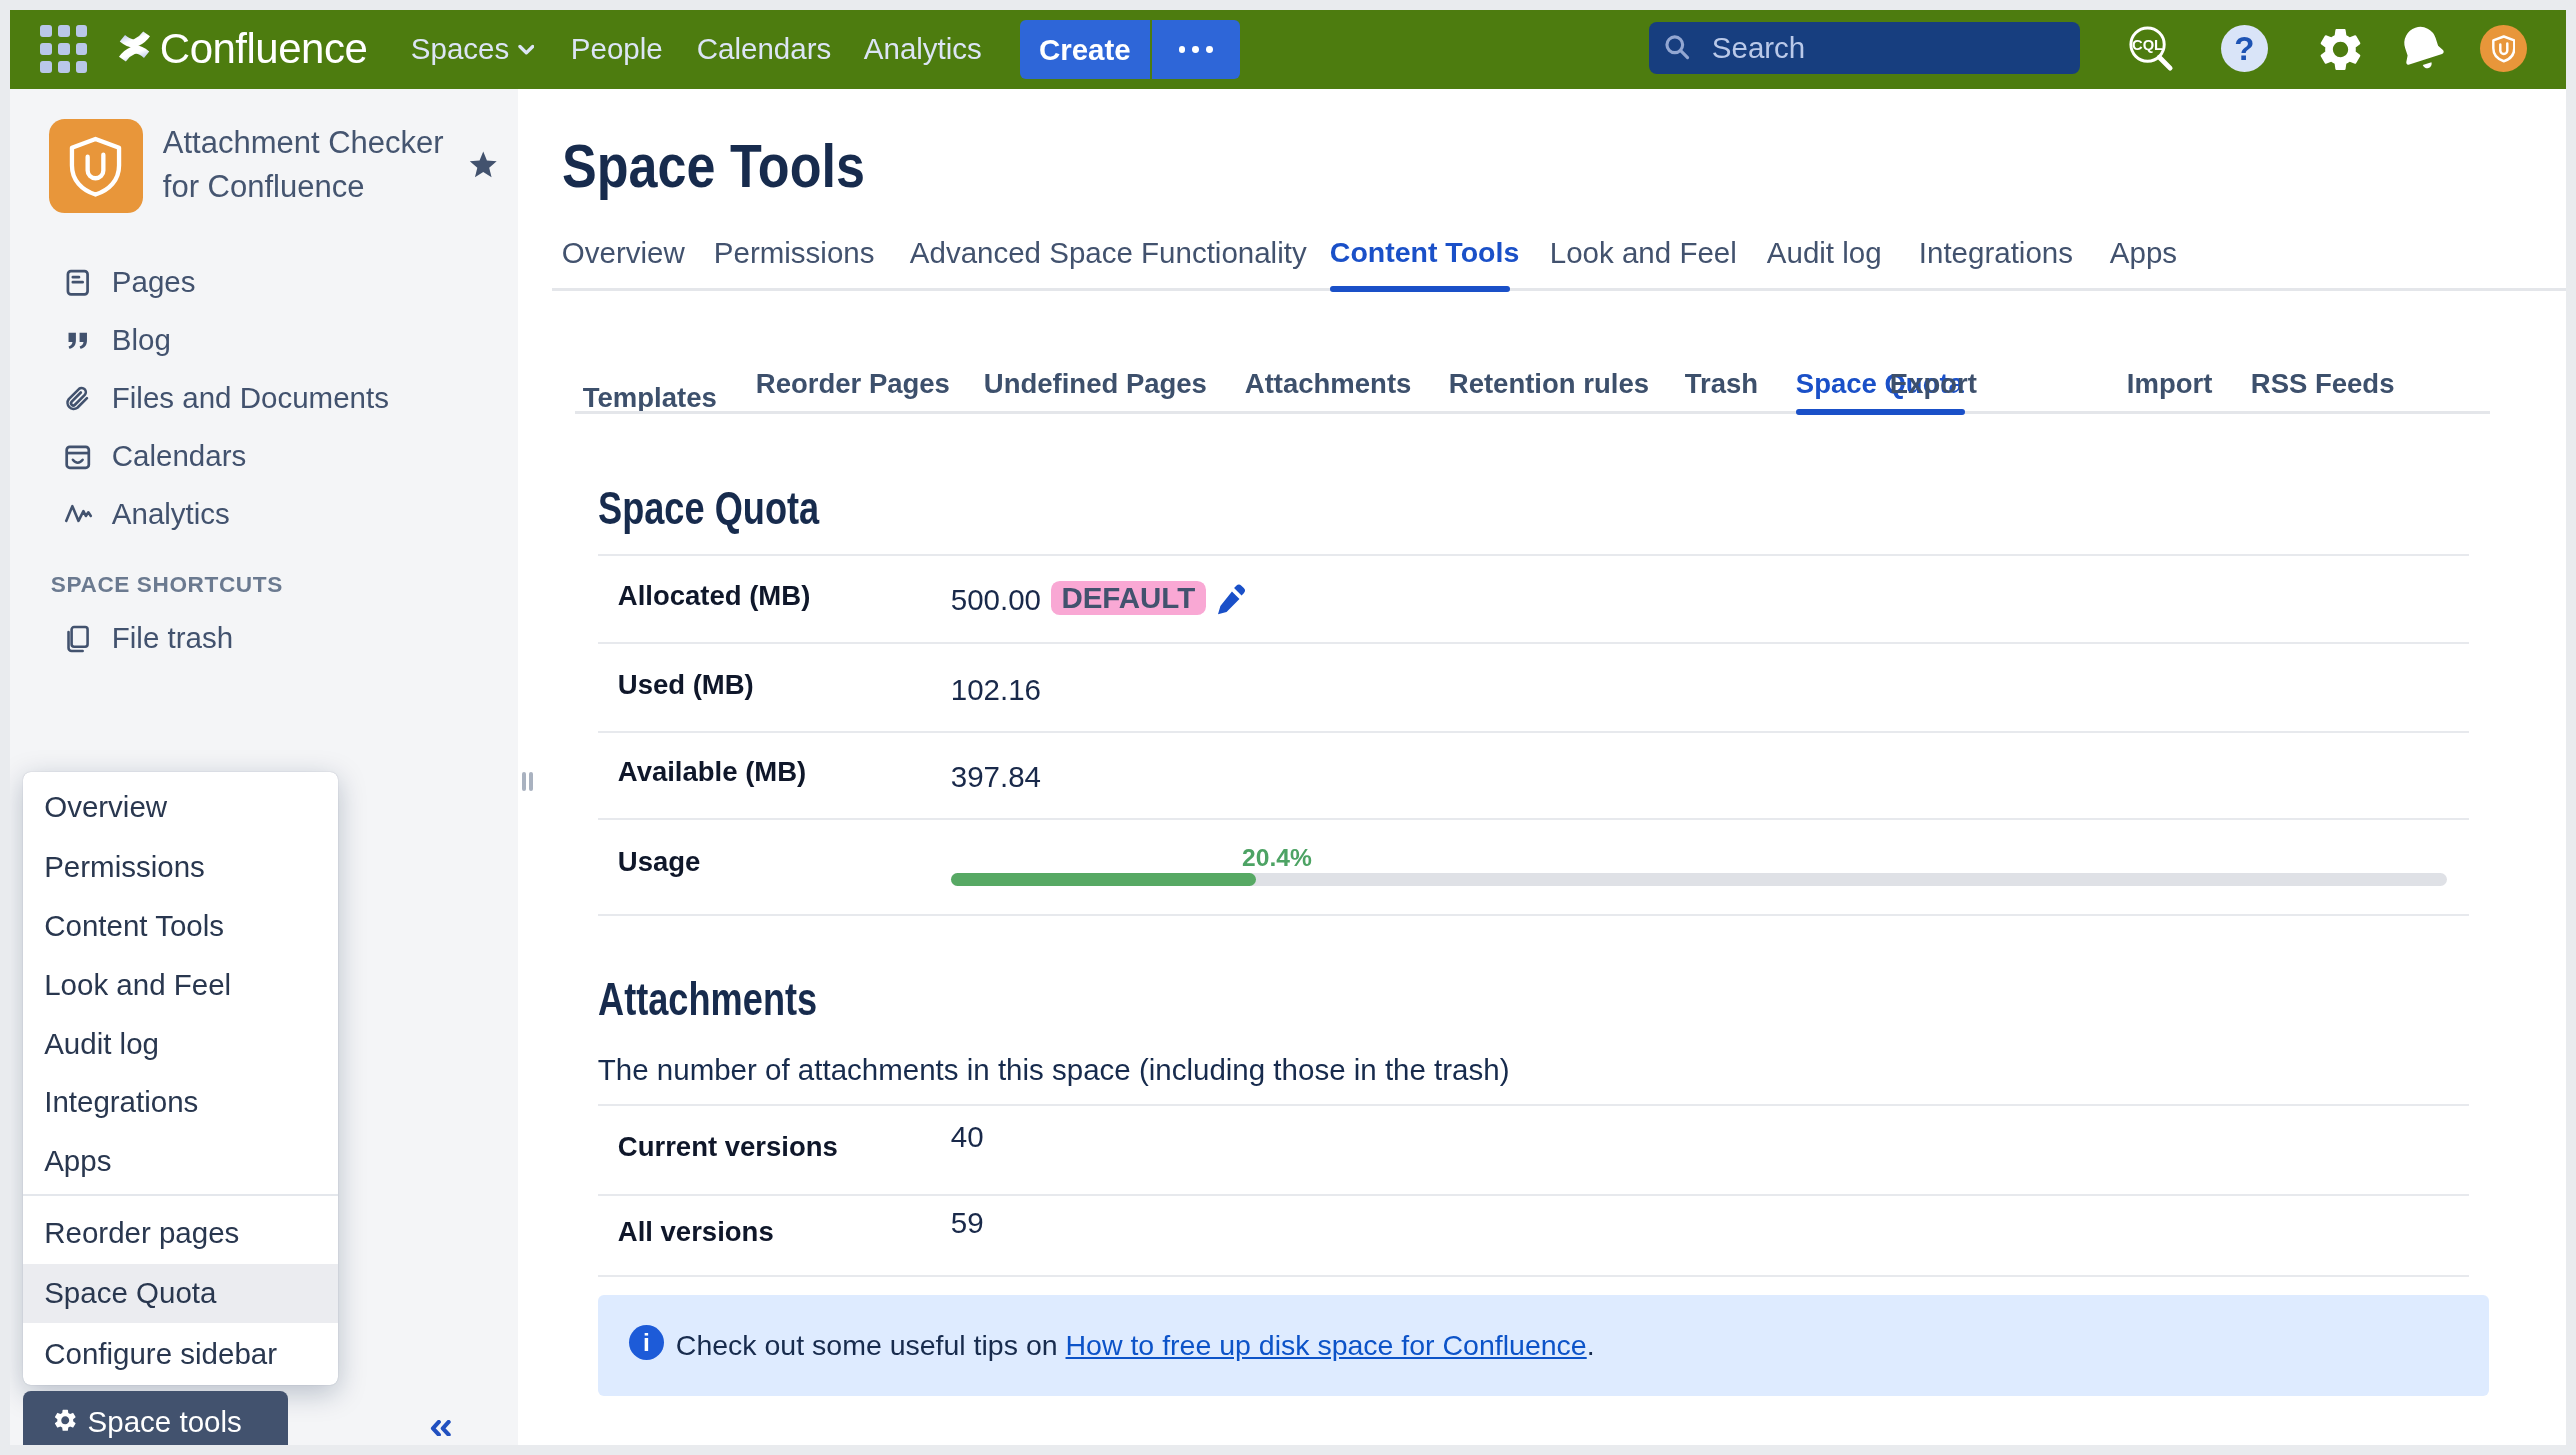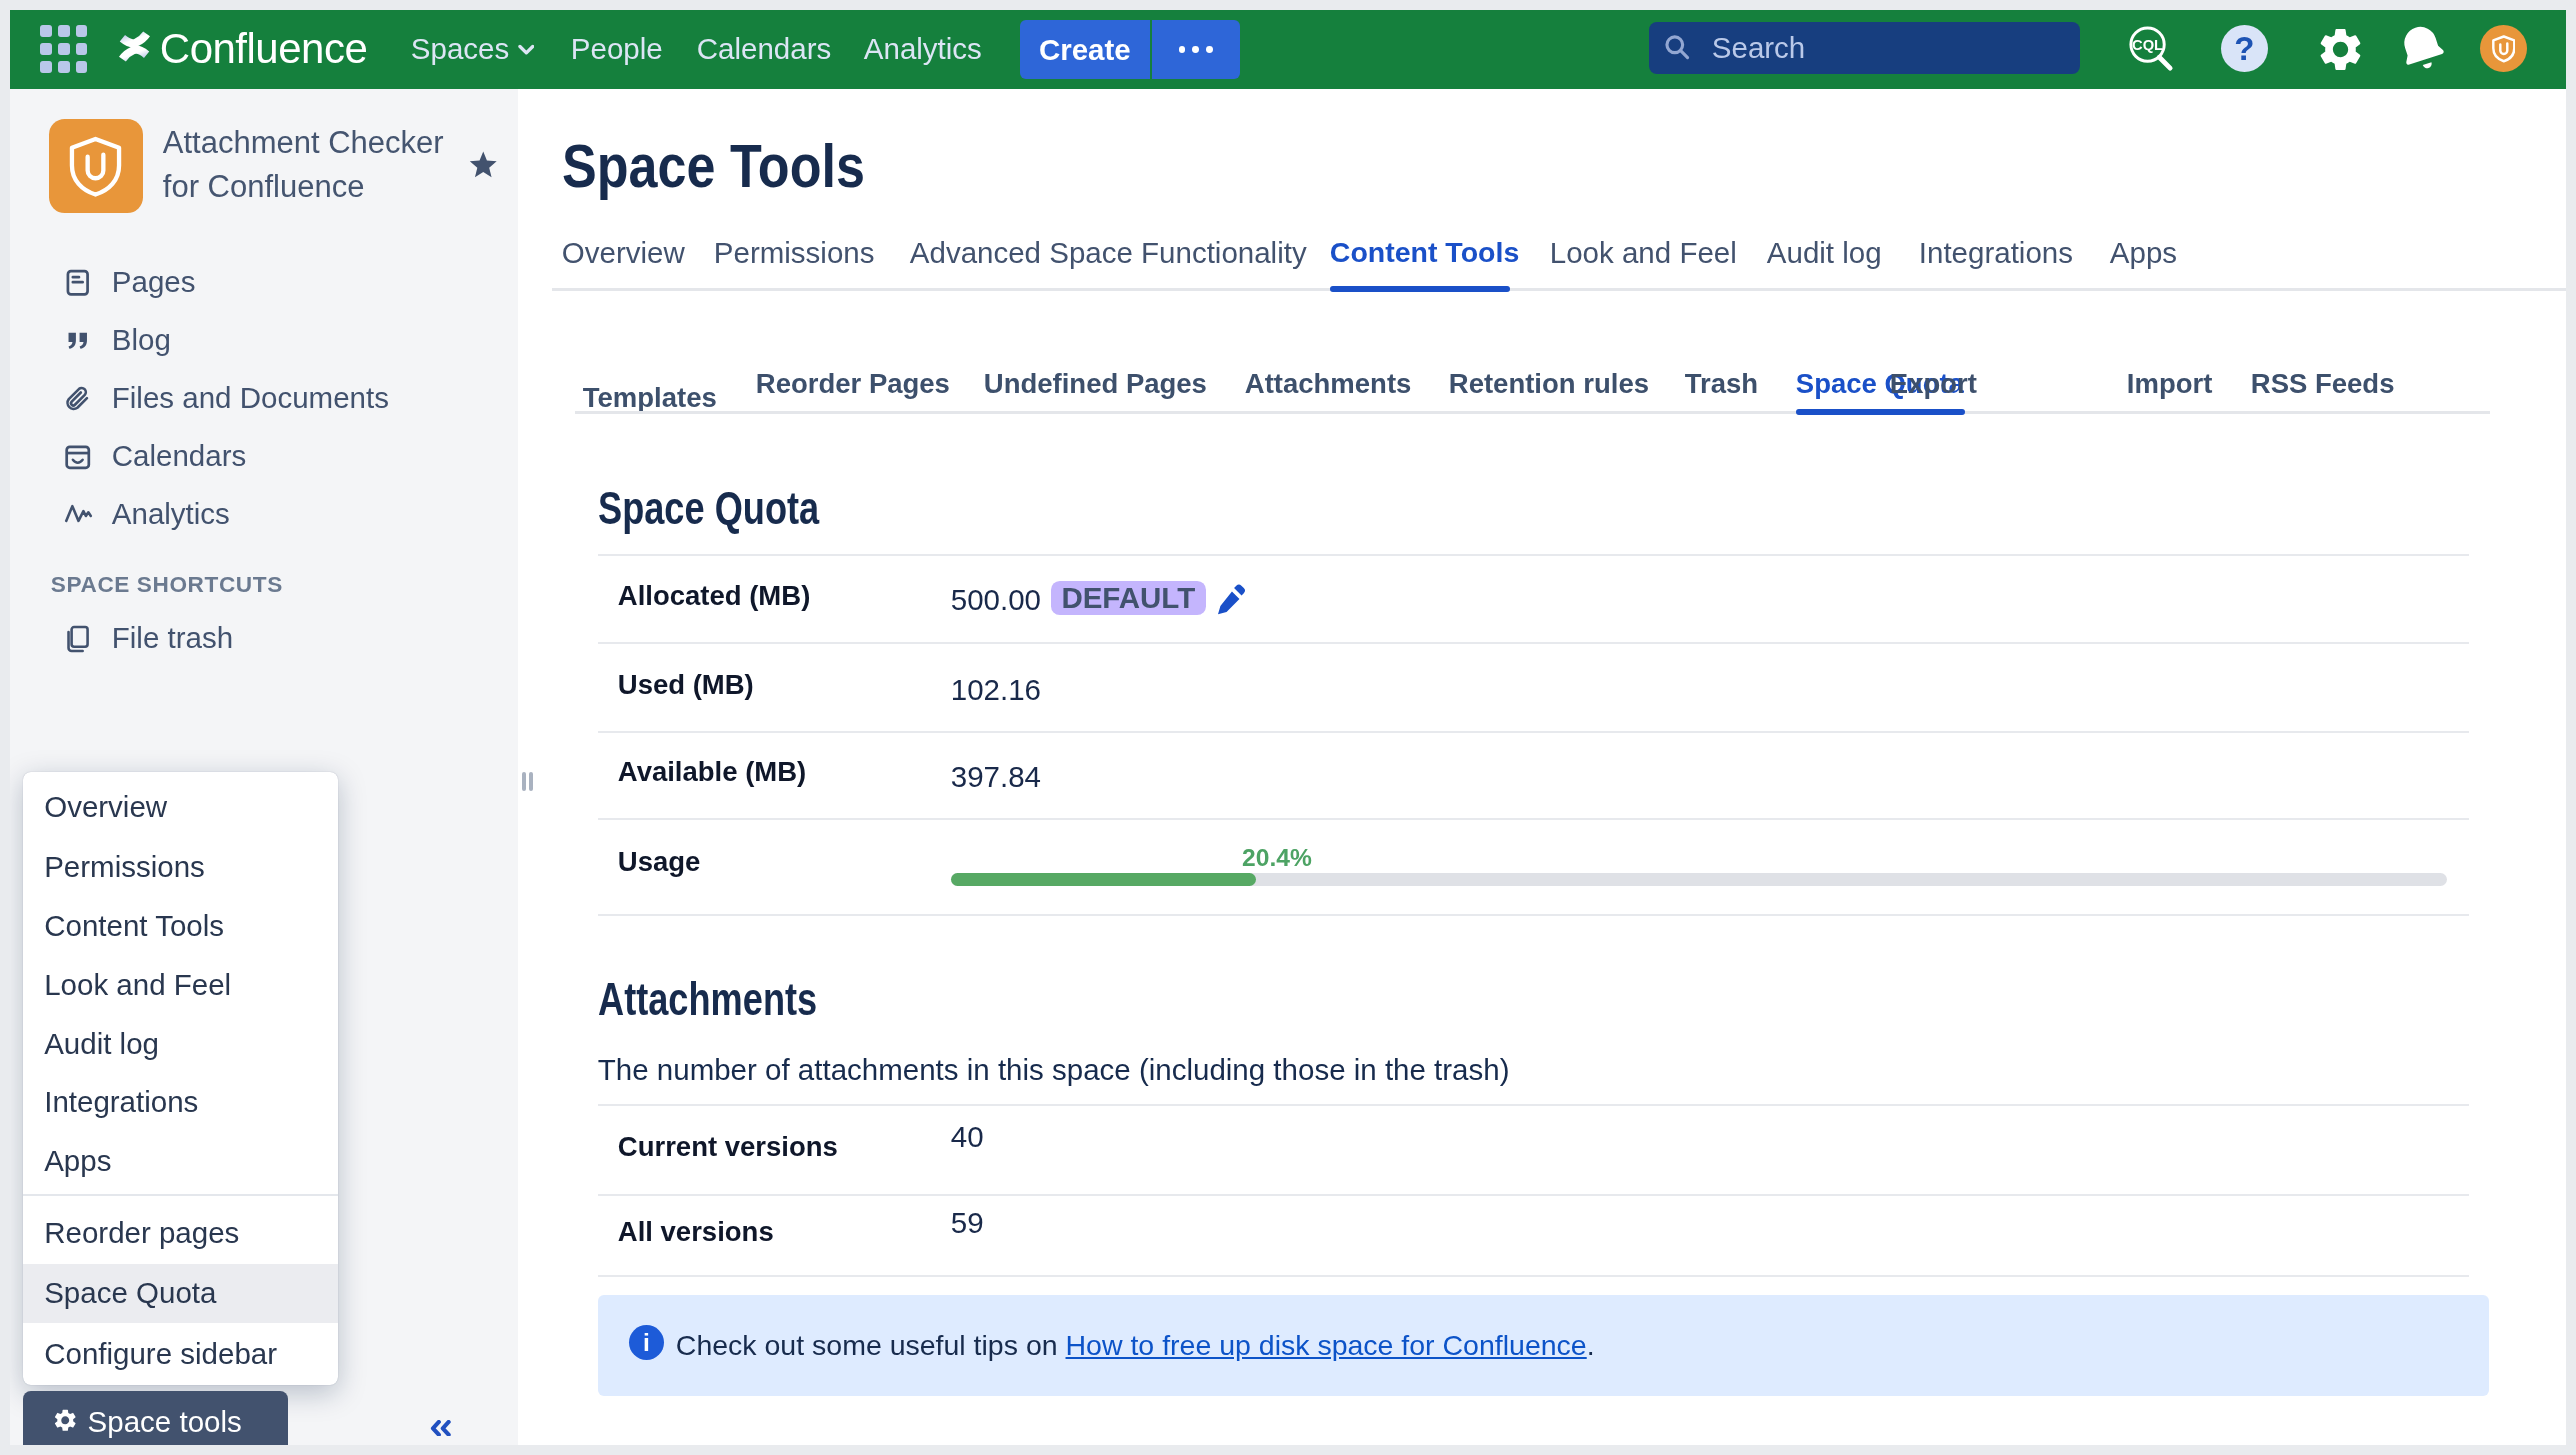--- a/index.html
+++ b/index.html
@@ -1,19 +1,19 @@
 <!DOCTYPE html>
 <html><head><meta charset="utf-8">
 <style>
 *{margin:0;padding:0;box-sizing:border-box}
 html,body{width:2576px;height:1455px;overflow:hidden}
 body{background:#e9ebee;font-family:"Liberation Sans",sans-serif;position:relative}
 .abs{position:absolute}
 #frame{position:absolute;left:9.8px;top:9.8px;width:2556px;height:1435px;background:#fff;overflow:hidden}
-#nav{position:absolute;left:0;top:0;width:2556px;height:79px;background:#15803d}
+#nav{position:absolute;left:0;top:0;width:2556px;height:79px;background:#4d7c0f}
 #side{position:absolute;left:0;top:79px;width:508px;height:1357px;background:#f4f5f7}
 .navlink{position:absolute;top:14.7px;font-size:29.5px;color:#dce5f5;line-height:49px}
 .white{color:#fff}
 svg{display:block}
 .sitem{position:absolute;left:53px;height:39px;display:flex;align-items:center}
 .sicon{width:49px;display:flex;justify-content:flex-start;align-items:center;flex:none}
 .stxt{font-size:29.5px;color:#42526e}
 .pitem{position:absolute;left:21.6px;font-size:29.5px;line-height:33px;color:#29374f}
 .h2{position:absolute;font-size:47px;font-weight:bold;color:#172b4d;transform:scaleX(.77);transform-origin:0 0;white-space:nowrap}
 .tline{position:absolute;left:588px;width:1871px;height:2px;background:#e7e9ed}
@@ -220,21 +220,21 @@
   <div class="abs" style="left:565px;top:401px;width:1915px;height:2.9px;background:#e4e6ea"></div>
   <div class="abs" style="left:1786px;top:399px;width:169px;height:5.9px;border-radius:2.9px;background:#1a50c8"></div>
   <div class="h2" style="left:588px;top:470px;line-height:55px">Space Quota</div>
   <div class="tline" style="top:544px"></div>
   <div class="tline" style="top:632px"></div>
   <div class="tline" style="top:721px"></div>
   <div class="tline" style="top:808px"></div>
   <div class="tline" style="top:904px"></div>
   <div class="tlabel" style="top:570px">Allocated (MB)</div>
   <div class="tval" style="top:573px">500.00</div>
-  <div class="abs" style="left:1041px;top:571px;width:155px;height:34px;background:#c4b5fd;border-radius:8.8px;text-align:center;font-size:29.5px;font-weight:bold;color:#42526e;line-height:34px">DEFAULT</div>
+  <div class="abs" style="left:1041px;top:571px;width:155px;height:34px;background:#f9a8d4;border-radius:8.8px;text-align:center;font-size:29.5px;font-weight:bold;color:#42526e;line-height:34px">DEFAULT</div>
   <svg class="abs" style="left:1205px;top:570px" width="33" height="39" viewBox="0 0 22 24">
         <path fill="#1a50c8" d="M14.2 2.8a2.4 2.4 0 0 1 3.4 0l1.6 1.6a2.4 2.4 0 0 1 0 3.4l-1.5 1.5-5-5zM11.3 6.7l5 5-8.6 8.6L2 21.9l1.6-5.6z"></path>
       </svg>
   <div class="tlabel" style="top:659px">Used (MB)</div>
   <div class="tval" style="top:663px">102.16</div>
   <div class="tlabel" style="top:746px">Available (MB)</div>
   <div class="tval" style="top:750px">397.84</div>
   <div class="tlabel" style="top:836px">Usage</div>
   <div class="abs" style="left:997px;top:833px;width:305px;text-align:right;font-size:24.6px;line-height:29.5px;font-weight:bold;color:#4da364">20.4%</div>
   <div class="abs" style="left:941px;top:863px;width:1496px;height:12.8px;border-radius:6.9px;background:#dfe1e6"></div>

